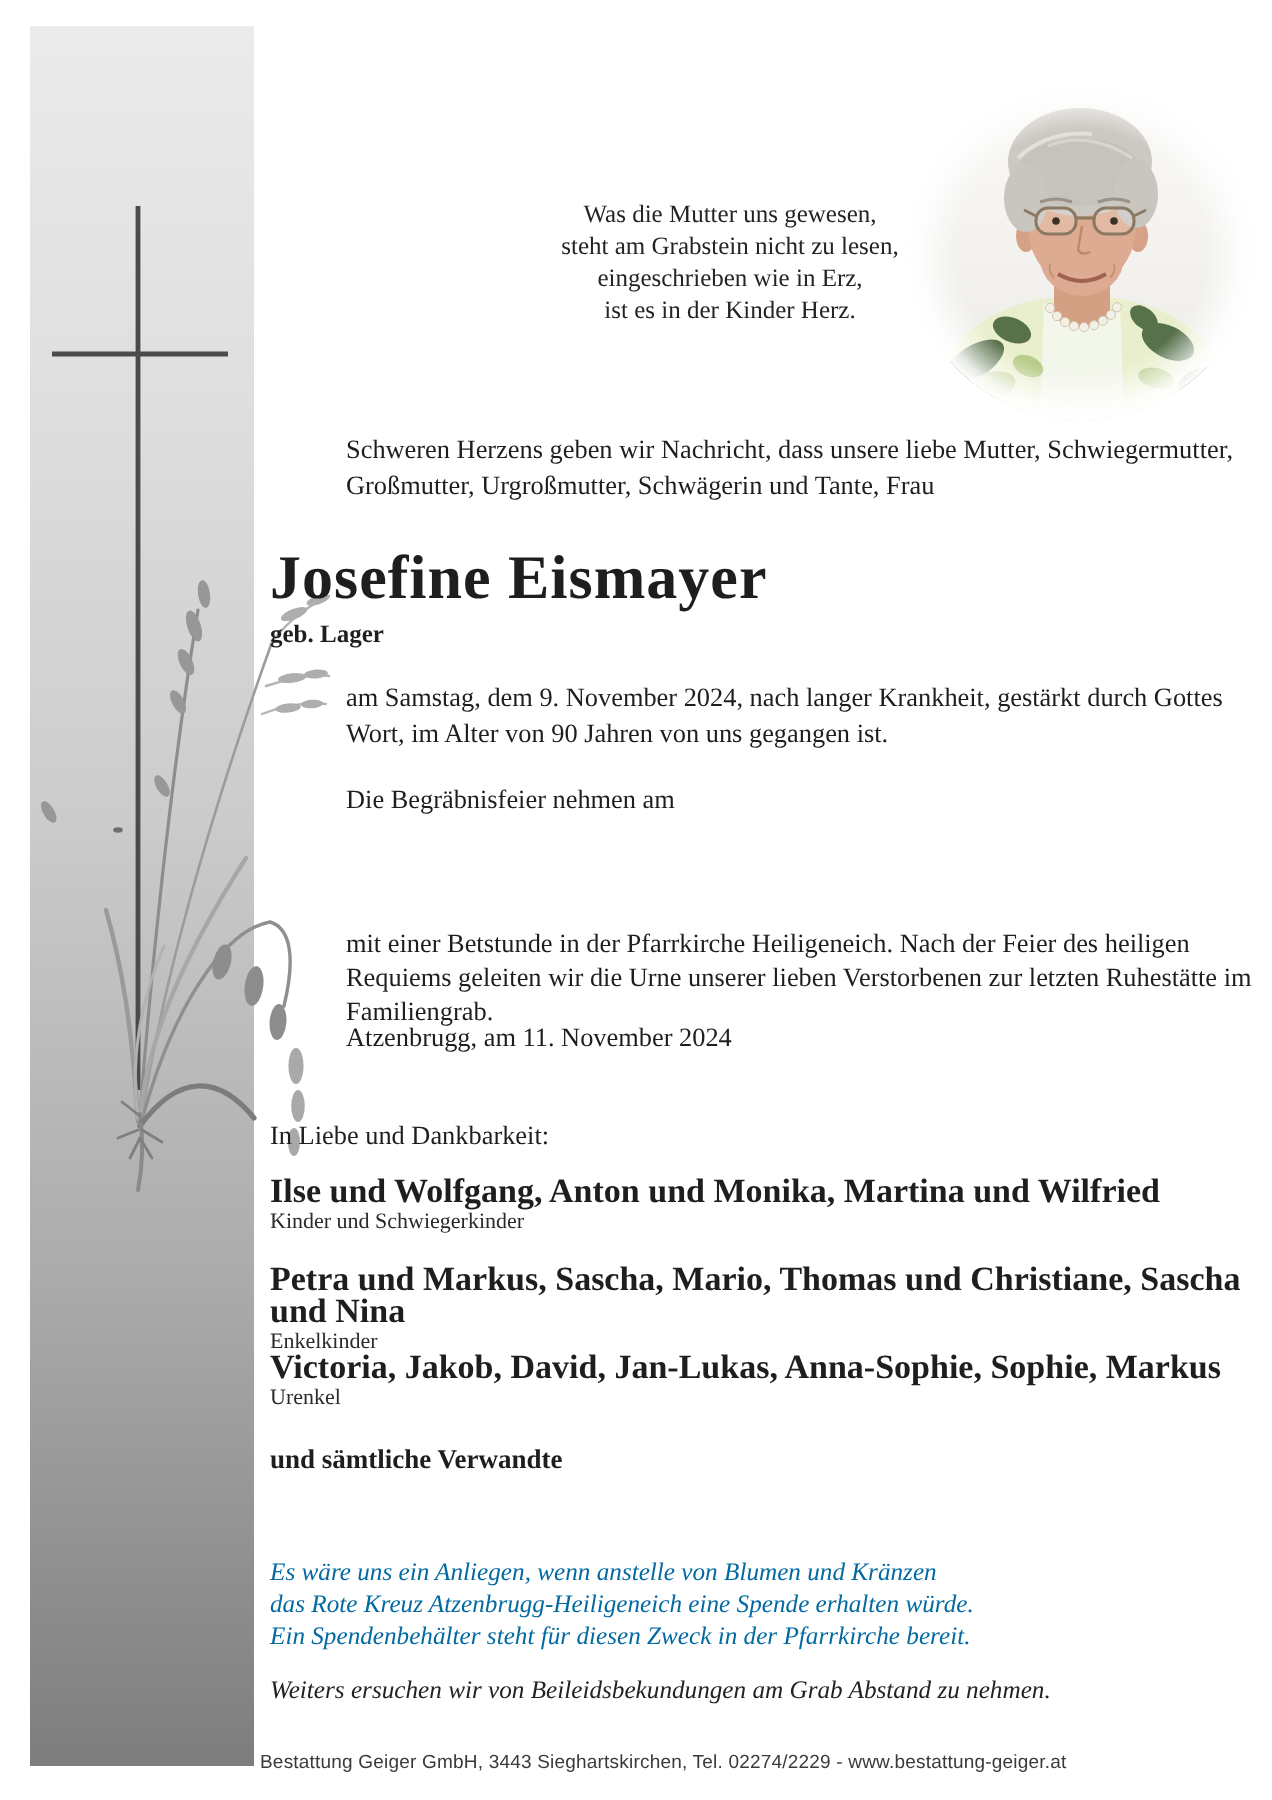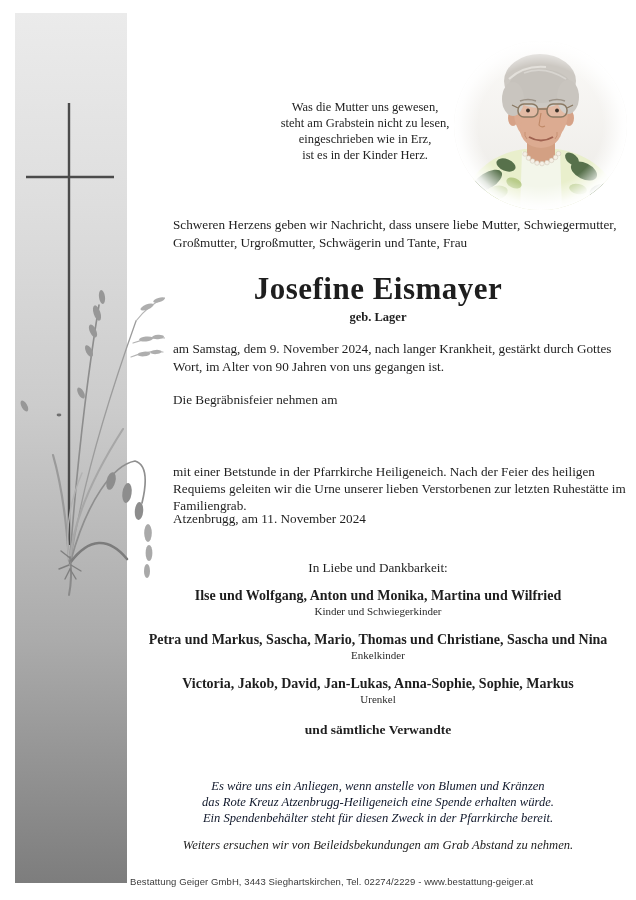--- a/index.html
+++ b/index.html
@@ -23,37 +23,37 @@
   
   .poem {
     position: absolute; left: 225px; top: 99px; width: 280px;
     text-align: center; font-size: 12.5px; line-height: 16px; color: #242424;
   }
   
   .photo { position: absolute; left: 454px; top: 41px; width: 173px; height: 169px; }
   .photo svg { width: 100%; height: 100%; display: block; }
   
   .t { position: absolute; left: 173px; width: 458px; font-size: 13.2px; line-height: 17.5px; }
-  .center { position: absolute; left: 135px; width: 486px; text-align: center; }
+  .center { position: absolute; left: 135px; width: 486px; text-align: left; }
   .intro     { top: 216px; }
   .name      { top: 271px; font-size: 31px; font-weight: bold; letter-spacing: 0.5px; }
   .maiden    { top: 310px; font-size: 12.5px; font-weight: bold; }
   .death     { top: 340px; }
   .fintro    { top: 391px; }
   .fdate     { top: 418px; font-size: 13.5px; font-weight: bold; }
   .fdetails  { top: 463px; line-height: 17px; }
   .place     { top: 510px; }
   .heading   { top: 560px; font-size: 13.2px; }
-  .group .names    { font-size: 14px; font-weight: bold; line-height: 16px; }
+  .group .names    { font-size: 17px; font-weight: bold; line-height: 16px; }
   .group .relation { font-size: 11px; line-height: 15px; color: #2a2a2a; }
   .g1 { top: 588px; }
   .g2 { top: 632px; }
   .g3 { top: 676px; }
   .closing { top: 722px; font-size: 13.5px; font-weight: bold; }
-  .donation { top: 779px; font-style: italic; font-size: 12.6px; line-height: 15.8px; color: #0f172a; }
+  .donation { top: 779px; font-style: italic; font-size: 12.6px; line-height: 15.8px; color: #0369a1; }
   .condolence { top: 838px; font-style: italic; font-size: 12.6px; color: #222; }
   .footer {
     position: absolute; left: 130px; top: 876px; width: 488px;
     text-align: left;
     font-family: "Liberation Sans", "DejaVu Sans", sans-serif;
     font-size: 9.5px; color: #3a3a3a; letter-spacing: 0.1px;
   }
 </style>
 </head>
 <body>

